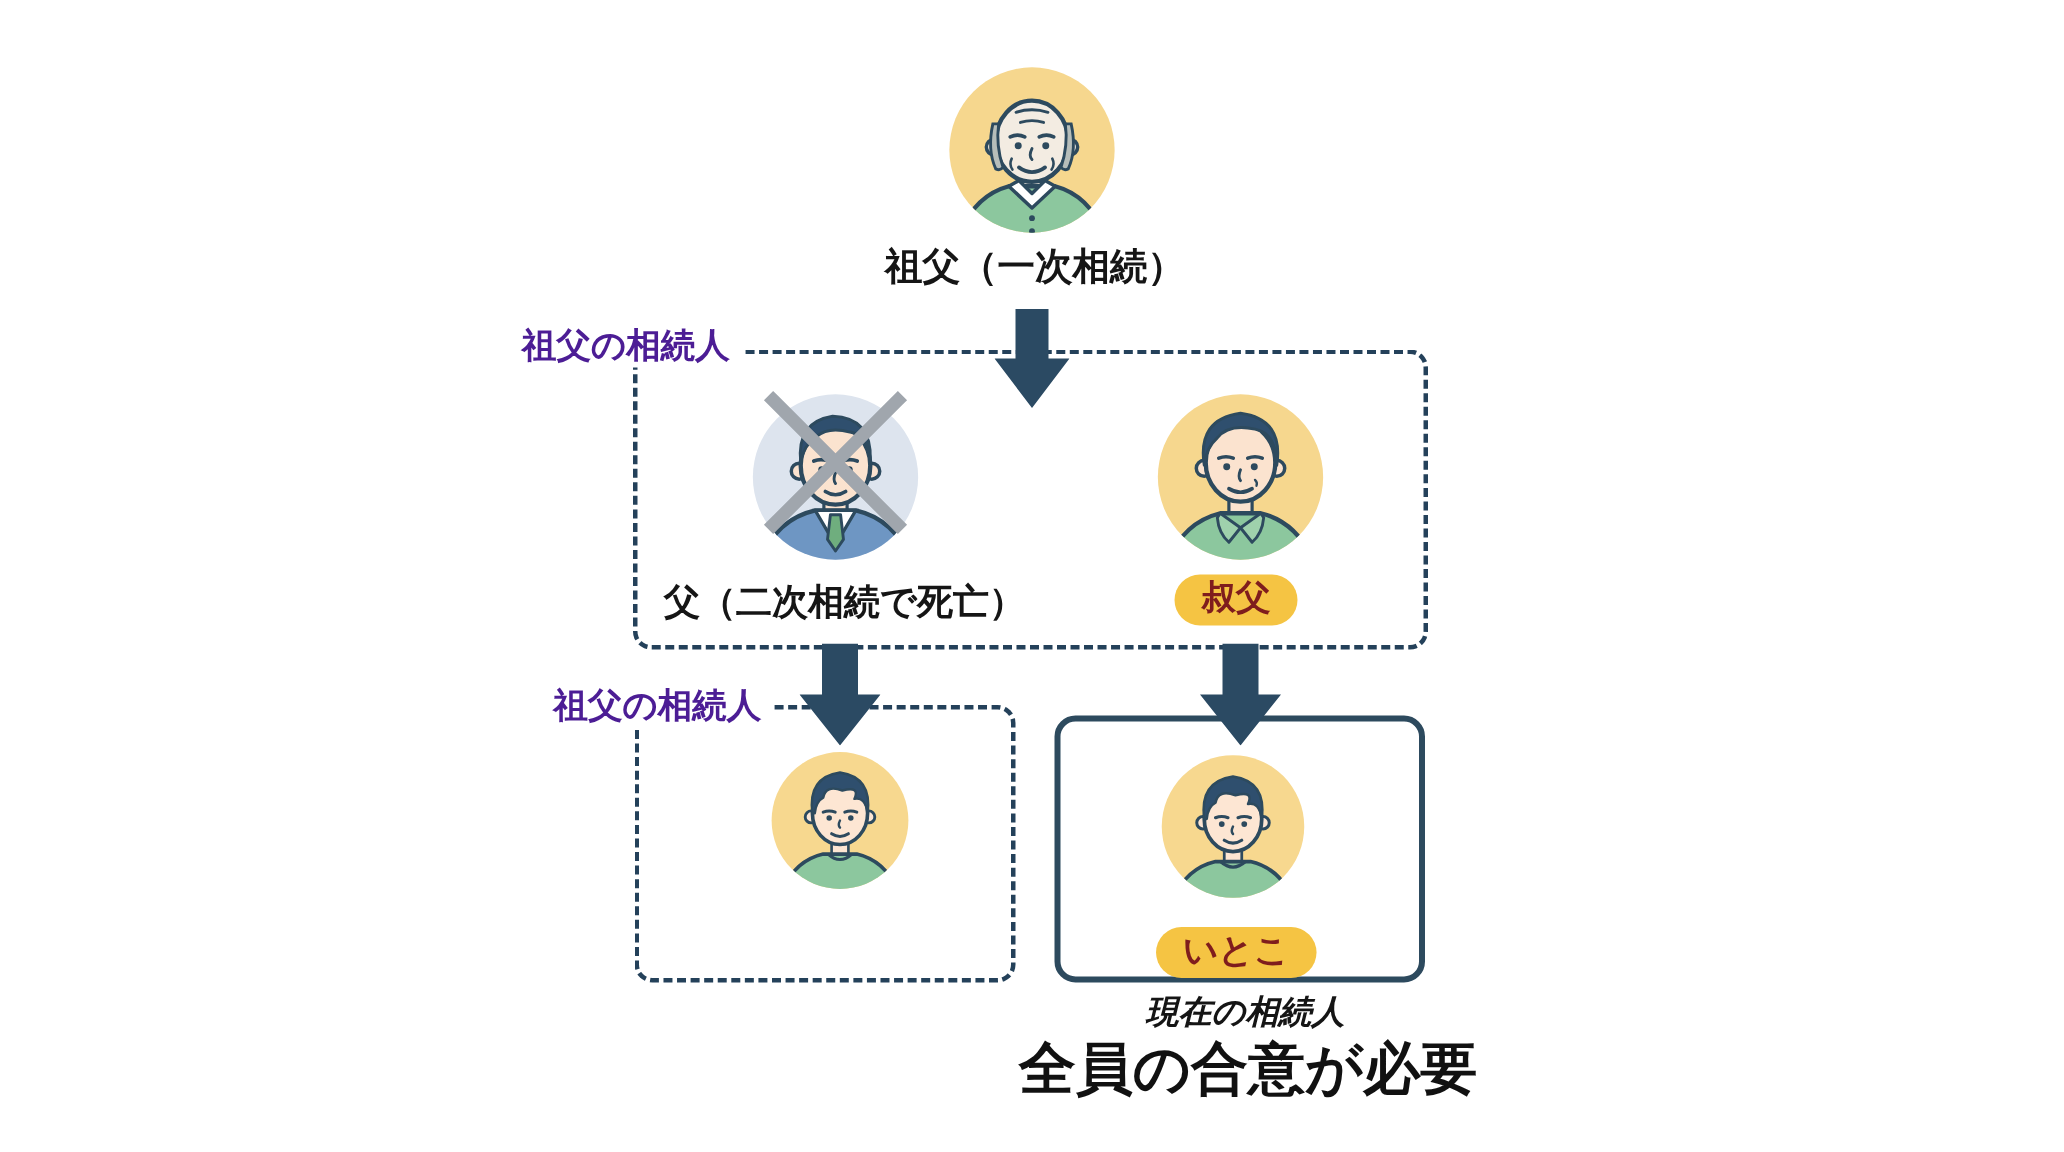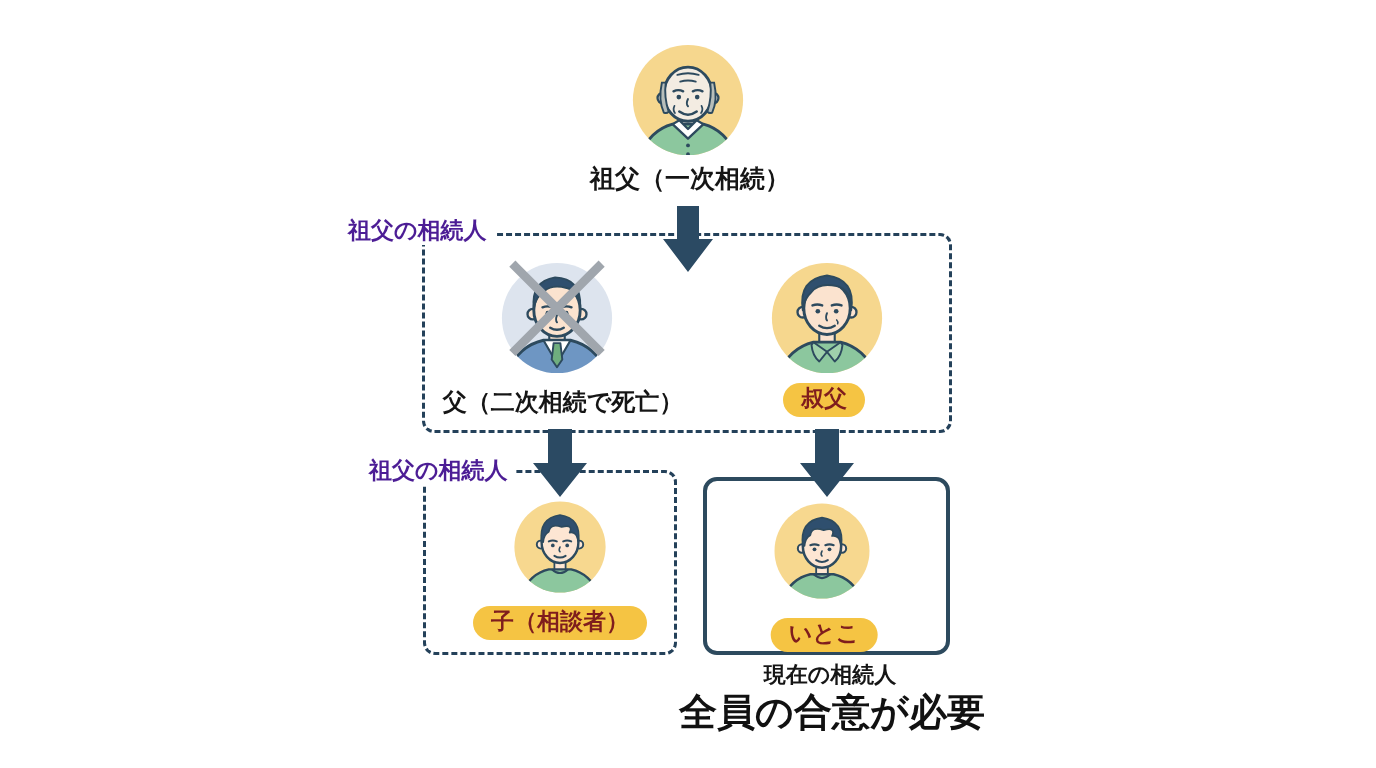--- a/index.html
+++ b/index.html
@@ -186,19 +186,18 @@
     <path d="M64,53 Q69,51 74,53" fill="none" stroke="#2d4a5e" stroke-width="2.5" stroke-linecap="round"></path>
     <circle cx="51" cy="58" r="2.3" fill="#2d4a5e"></circle>
     <circle cx="69" cy="58" r="2.3" fill="#2d4a5e"></circle>
     <path d="M60,60 Q58,64 60,66" fill="none" stroke="#2d4a5e" stroke-width="2" stroke-linecap="round"></path>
     <path d="M53,71 Q60,75.5 67,71" fill="none" stroke="#2d4a5e" stroke-width="2.5" stroke-linecap="round"></path>
   </svg>
 
   <div class="nlabel" style="left:690px;top:163px;font-size:25px;">祖父（一次相続）</div>
   <div class="nlabel" style="left:563px;top:388px;">父（二次相続で死亡）</div>
   <div class="pill" style="left:824px;top:383px;">叔父</div>
-  <div class="pill" style="left:560px;top:606px;">子（相談者）</div>
   <div class="pill" style="left:824px;top:618px;">いとこ</div>
 
-  <div class="caption" style="left:830px;top:660px;">現在の相続人</div>
+  <div class="caption" style="left:830px;top:660px;font-style:italic;">現在の相続人</div>
   <div class="footer-em" style="left:832px;top:687px;">全員の合意が必要</div>
 
 </div>
 
 </body></html>

